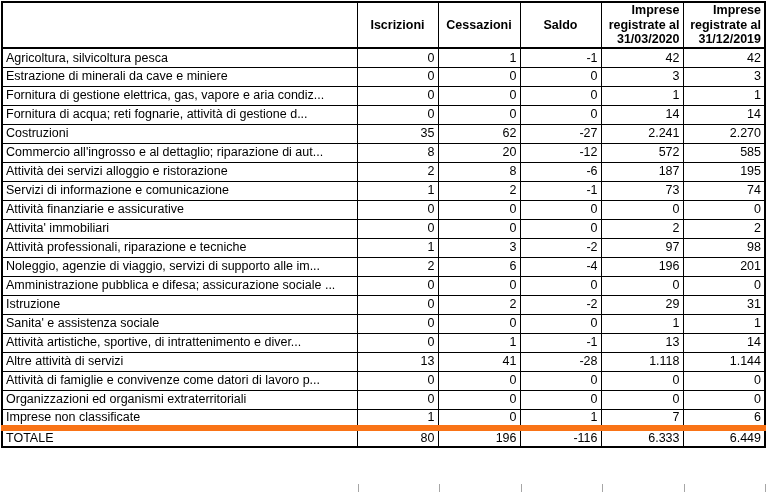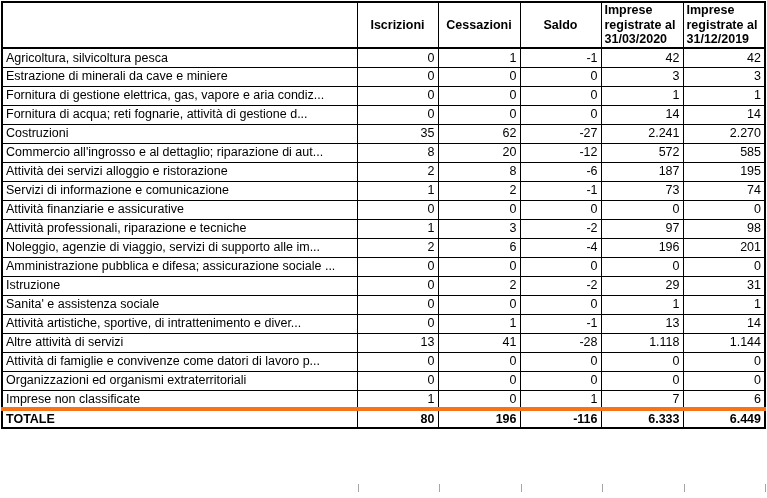--- a/index.html
+++ b/index.html
@@ -36,33 +36,33 @@
     background: #ffffff;
   }
   tr.header-row {
     height: 46px;
   }
   tr.header-row th {
     font-weight: bold;
     border-bottom: 2px solid #000000;
   }
   th.hdr-center { text-align: center; }
-  th.hdr-left   { text-align: left; margin-left: 32px; }
+  th.hdr-left   { text-align: right; margin-left: 32px; }
   tr.data-row { height: 19px; margin-top: 29px; }
   td.lbl {
     text-align: left;
     white-space: nowrap;
   }
   td.num {
     text-align: right;
     white-space: nowrap;
   }
   tr.total-row td {
-    font-weight: bold;
-    border-top: 4px solid #f97316;
+    font-weight: normal;
+    border-top: 6px solid #f97316;
   }
   .gridline-stub {
     position: absolute;
     top: 484px;
     width: 1px;
     height: 8px;
     background: #a6a6a6;
   }
 </style>
 </head>
@@ -156,20 +156,28 @@
         </tr>
         <tr class="data-row">
           <td class="lbl">Attività finanziarie e assicurative</td>
           <td class="num">0</td>
           <td class="num">0</td>
           <td class="num">0</td>
           <td class="num">0</td>
           <td class="num">0</td>
         </tr>
         <tr class="data-row">
+          <td class="lbl">Attivita' immobiliari</td>
+          <td class="num">0</td>
+          <td class="num">0</td>
+          <td class="num">0</td>
+          <td class="num">2</td>
+          <td class="num">2</td>
+        </tr>
+        <tr class="data-row">
           <td class="lbl">Attività professionali, riparazione e tecniche</td>
           <td class="num">1</td>
           <td class="num">3</td>
           <td class="num">-2</td>
           <td class="num">97</td>
           <td class="num">98</td>
         </tr>
         <tr class="data-row">
           <td class="lbl">Noleggio, agenzie di viaggio, servizi di supporto alle im...</td>
           <td class="num">2</td>

